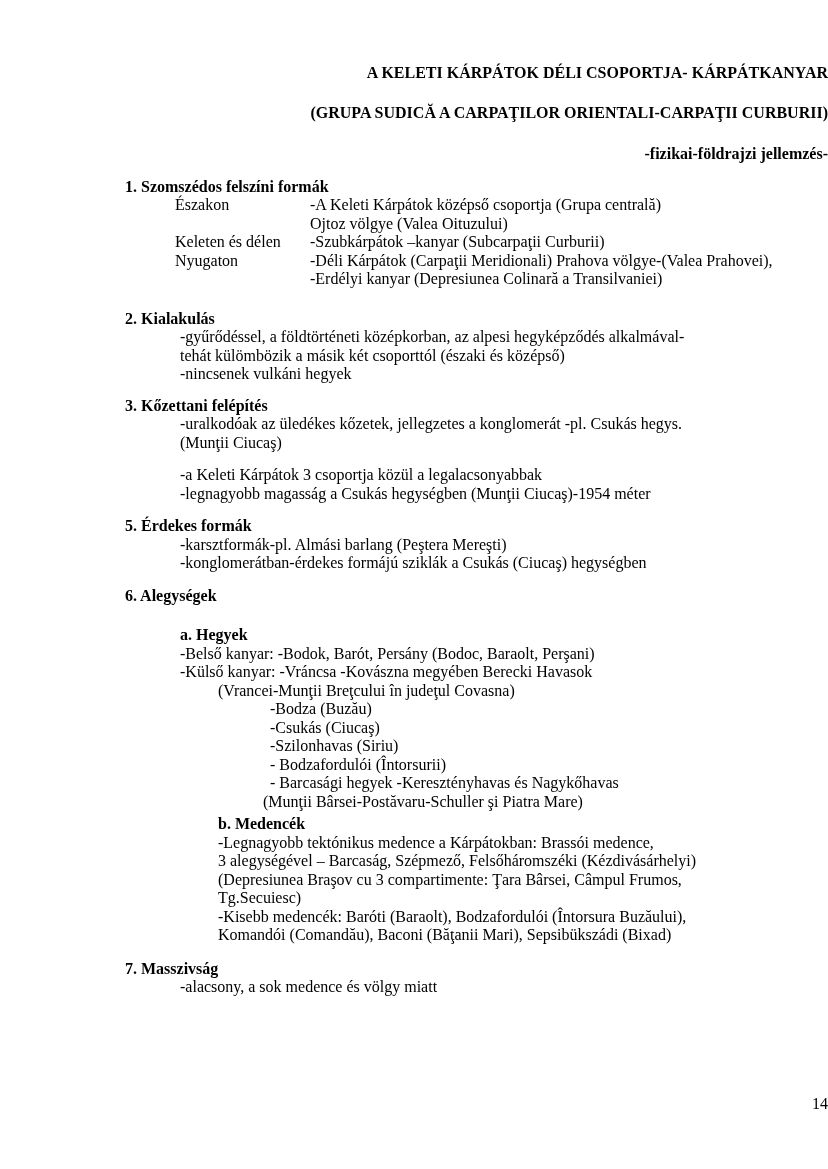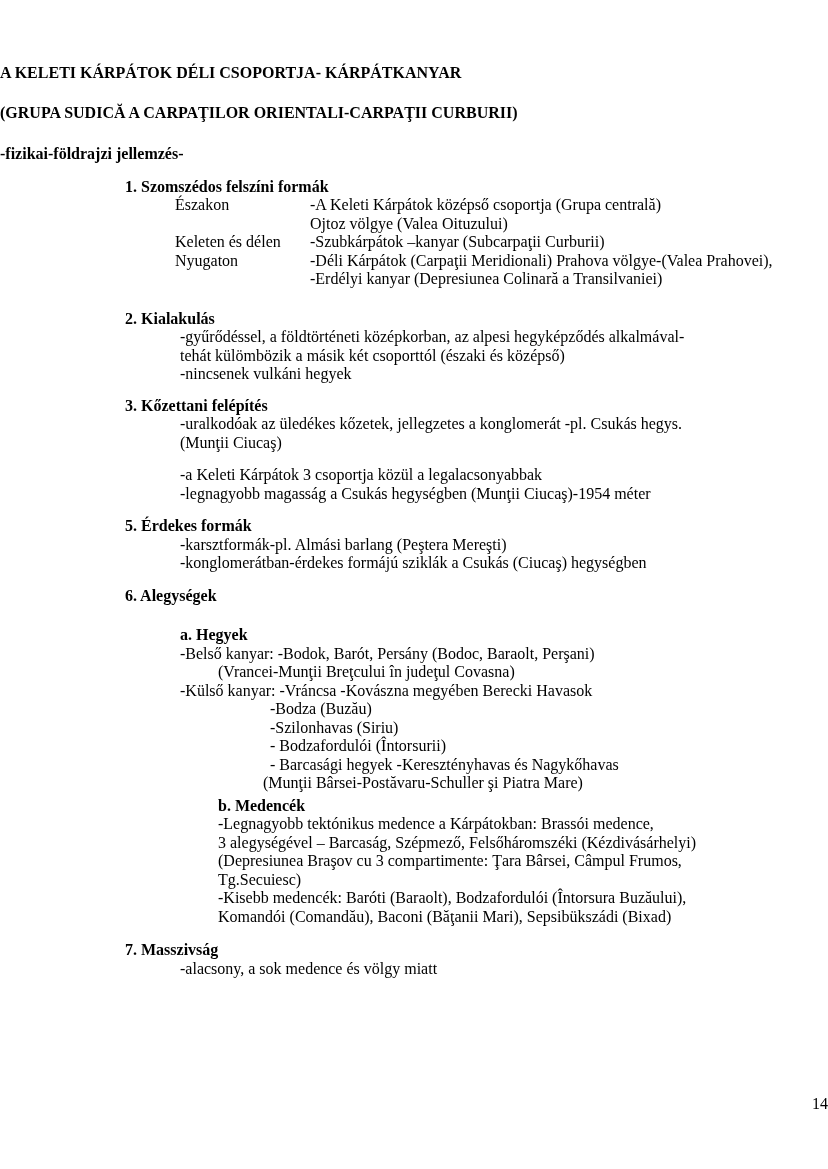--- a/index.html
+++ b/index.html
@@ -8,21 +8,21 @@
     position:relative;
     width:828px; height:1169px;
     margin:0 auto;
     background:#ffffff;
     color:#000000;
     font-family:"Liberation Serif","DejaVu Serif",serif;
     font-size:16px;
     line-height:18.5px;
     overflow:hidden;
   }
-  .center { text-align:left; font-weight:bold; white-space:nowrap; }
+  .center { text-align:right; font-weight:bold; white-space:nowrap;margin-left:44px; }
   .title    { padding-top:64px; }
   .subtitle { margin-top:21px; }
   .tagline  { margin-top:23px; }
 
   .docbody { margin-left:125px; margin-right:4px; }
 
   .head { font-weight:bold; white-space:nowrap; }
   .ln   { white-space:nowrap; }
 
   .sec     { margin-top:14px; }
@@ -104,23 +104,24 @@
       <div class="ln ind-a">-karsztformák-pl. Almási barlang (Peştera Mereşti)</div>
       <div class="ln ind-a">-konglomerátban-érdekes formájú sziklák a Csukás (Ciucaş) hegységben</div>
     </section>
 
     <section class="sec">
       <div class="head">6. Alegységek</div>
 
       <div class="sub-a">
         <div class="head ind-a">a. Hegyek</div>
         <div class="ln ind-a">-Belső kanyar: -Bodok, Barót, Persány (Bodoc, Baraolt, Perşani)</div>
+        <div class="ln ind-a">-Külső kanyar: -Vráncsa -Kovászna megyében Berecki Havasok</div>
         <div class="ln ind-b">(Vrancei-Munţii Breţcului în judeţul Covasna)</div>
-        <div class="ln ind-a">-Külső kanyar: -Vráncsa -Kovászna megyében Berecki Havasok</div>
         <div class="ln ind-c">-Bodza (Buzău)</div>
+        <div class="ln ind-c">-Csukás (Ciucaş)</div>
         <div class="ln ind-c">-Szilonhavas (Siriu)</div>
         <div class="ln ind-c">- Bodzafordulói (Întorsurii)</div>
         <div class="ln ind-c">- Barcasági hegyek -Keresztényhavas és Nagykőhavas</div>
         <div class="ln ind-d">(Munţii Bârsei-Postăvaru-Schuller şi Piatra Mare)</div>
       </div>
 
       <div class="sub-b">
         <div class="head ind-b">b. Medencék</div>
         <div class="ln ind-b">-Legnagyobb tektónikus medence a Kárpátokban: Brassói medence,</div>
         <div class="ln ind-b">3 alegységével – Barcaság, Szépmező, Felsőháromszéki (Kézdivásárhelyi)</div>

